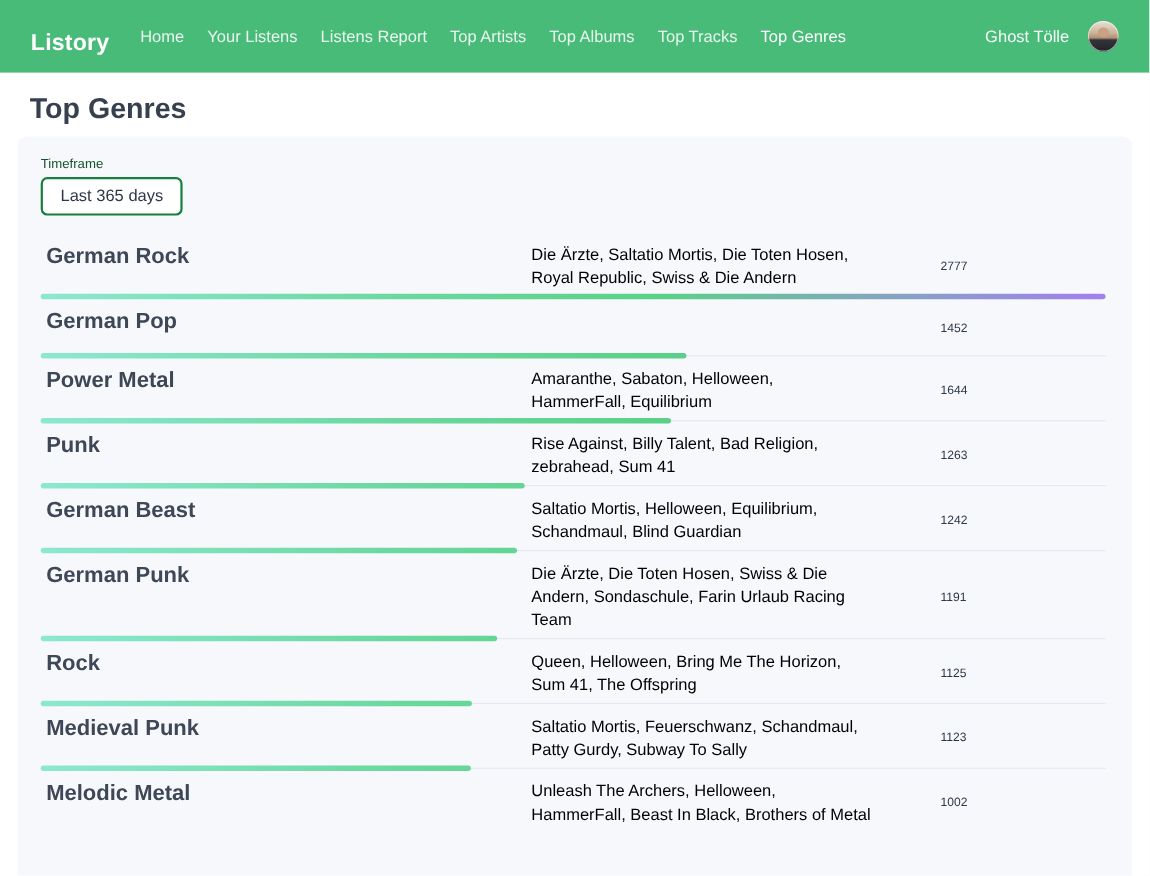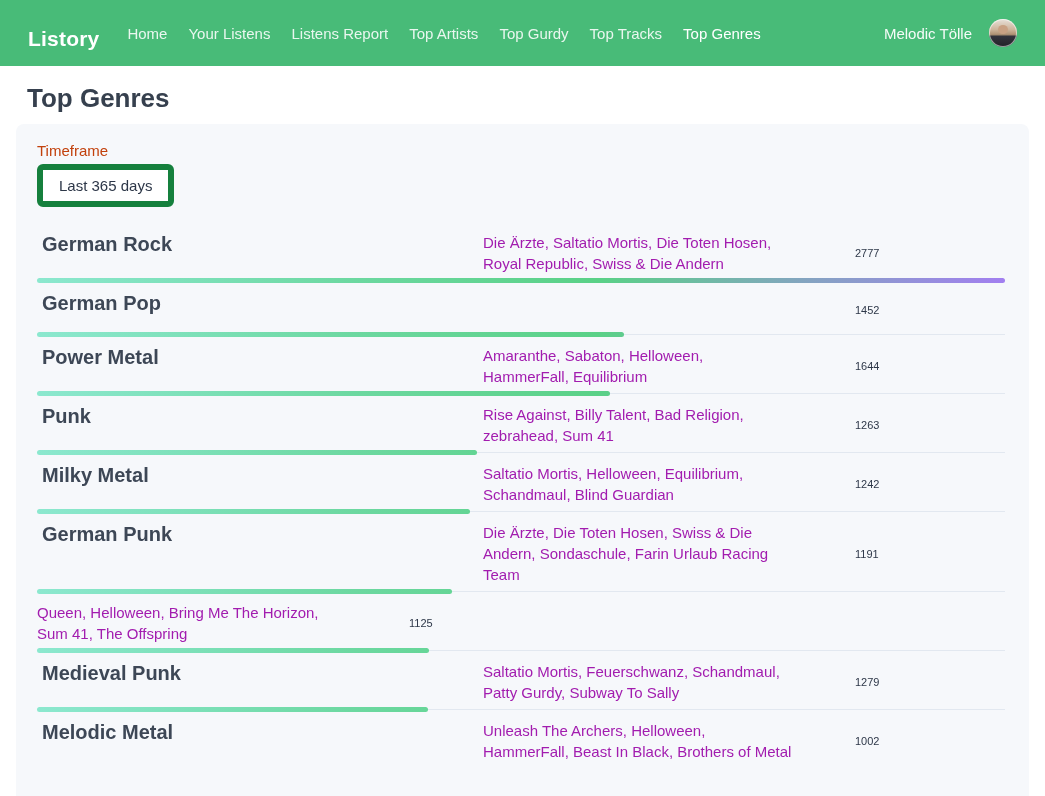--- a/index.html
+++ b/index.html
@@ -41,42 +41,42 @@
   .page-title {
     margin: 17px 0 10px 27px;
     font-size: 26px; font-weight: 600; color: #36404e;
   }
   
   .card {
     margin: 0 16px; background: #f6f8fb; border-radius: 8px;
     padding: 18px 24px 24px 21px;
     height: 900px; 
   }
-  .timeframe-label { font-size: 15px; color: #c2410c; margin-bottom: 5px; }
+  .timeframe-label { font-size: 12px; color: #14532d; margin-bottom: 5px; }
   .timeframe-select {
     display: inline-block; background: #ffffff;
-    border: 6px solid #15803d; border-radius: 6px;
+    border: 2px solid #15803d; border-radius: 6px;
     padding: 7px 16px; font-size: 15px; color: #2d3748;
     cursor: pointer; min-width: 111px; text-align: right;
   }
   
   .genre-table { margin-top: 17px; }
   .genre-row {
     display: flex; align-items: center;
     position: relative;
     padding: 8px 0 9px 0; min-height: 54px;
   }
   .genre-name {
     flex: 1; align-self: flex-start;
     font-size: 20px; font-weight: 600; color: #3d4756;
     padding-left: 5px; padding-top: 1px;
   }
   .genre-artists {
     width: 310px; align-self: flex-start;
-    font-size: 15px; line-height: 21px; color: #a21caf;
+    font-size: 15px; line-height: 21px; color: #000000;
   }
   .genre-count {
     width: 150px; margin-left: 62px; text-align: left;
     font-size: 11px; color: #2d3748;
   }
   .row-track {
     position: absolute; left: 0; right: 0; bottom: 2px; height: 1px;
     background: #e2e8f0;
   }
   .row-bar {
@@ -88,26 +88,26 @@
 </head>
 <body>
 
 <header class="app-header">
   <div class="logo">Listory</div>
   <nav class="nav">
     <span class="nav-item">Home</span>
     <span class="nav-item">Your Listens</span>
     <span class="nav-item">Listens Report</span>
     <span class="nav-item">Top Artists</span>
-    <span class="nav-item">Top Gurdy</span>
+    <span class="nav-item">Top Albums</span>
     <span class="nav-item">Top Tracks</span>
     <span class="nav-item active">Top Genres</span>
   </nav>
   <div class="header-spacer"></div>
-  <span class="user-name">Melodic Tölle</span>
+  <span class="user-name">Ghost Tölle</span>
   <div class="avatar"></div>
 </header>
 
 <h1 class="page-title">Top Genres</h1>
 
 <section class="card">
   <div class="timeframe-label">Timeframe</div>
   <div class="timeframe-select">Last 365 days</div>
 
   <div class="genre-table" id="genre-table">
@@ -137,46 +137,47 @@
 
   <div class="genre-row">
     <div class="genre-name">Punk</div>
     <div class="genre-artists">Rise Against, Billy Talent, Bad Religion, zebrahead, Sum 41</div>
     <div class="genre-count">1263</div>
     <div class="row-track"></div>
     <div class="row-bar" style="width: 45.4807%; background-image: linear-gradient(90deg, rgb(140, 232, 207) 0%, rgb(108, 216, 160) 33%, rgb(90, 209, 135) 58%, rgb(133, 163, 194) 80%, rgb(162, 127, 240) 100%); background-size: 219.873% 100%;"></div>
   </div>
 
   <div class="genre-row">
-    <div class="genre-name">Milky Metal</div>
+    <div class="genre-name">German Beast</div>
     <div class="genre-artists">Saltatio Mortis, Helloween, Equilibrium, Schandmaul, Blind Guardian</div>
     <div class="genre-count">1242</div>
     <div class="row-track"></div>
     <div class="row-bar" style="width: 44.7245%; background-image: linear-gradient(90deg, rgb(140, 232, 207) 0%, rgb(108, 216, 160) 33%, rgb(90, 209, 135) 58%, rgb(133, 163, 194) 80%, rgb(162, 127, 240) 100%); background-size: 223.591% 100%;"></div>
   </div>
 
   <div class="genre-row">
     <div class="genre-name">German Punk</div>
     <div class="genre-artists">Die Ärzte, Die Toten Hosen, Swiss &amp; Die Andern, Sondaschule, Farin Urlaub Racing Team</div>
     <div class="genre-count">1191</div>
     <div class="row-track"></div>
     <div class="row-bar" style="width: 42.888%; background-image: linear-gradient(90deg, rgb(140, 232, 207) 0%, rgb(108, 216, 160) 33%, rgb(90, 209, 135) 58%, rgb(133, 163, 194) 80%, rgb(162, 127, 240) 100%); background-size: 233.165% 100%;"></div>
   </div>
 
   <div class="genre-row">
+    <div class="genre-name">Rock</div>
     <div class="genre-artists">Queen, Helloween, Bring Me The Horizon, Sum 41, The Offspring</div>
     <div class="genre-count">1125</div>
     <div class="row-track"></div>
     <div class="row-bar" style="width: 40.5113%; background-image: linear-gradient(90deg, rgb(140, 232, 207) 0%, rgb(108, 216, 160) 33%, rgb(90, 209, 135) 58%, rgb(133, 163, 194) 80%, rgb(162, 127, 240) 100%); background-size: 246.844% 100%;"></div>
   </div>
 
   <div class="genre-row">
     <div class="genre-name">Medieval Punk</div>
     <div class="genre-artists">Saltatio Mortis, Feuerschwanz, Schandmaul, Patty Gurdy, Subway To Sally</div>
-    <div class="genre-count">1279</div>
+    <div class="genre-count">1123</div>
     <div class="row-track"></div>
     <div class="row-bar" style="width: 40.4393%; background-image: linear-gradient(90deg, rgb(140, 232, 207) 0%, rgb(108, 216, 160) 33%, rgb(90, 209, 135) 58%, rgb(133, 163, 194) 80%, rgb(162, 127, 240) 100%); background-size: 247.284% 100%;"></div>
   </div>
 
   <div class="genre-row">
     <div class="genre-name">Melodic Metal</div>
     <div class="genre-artists">Unleash The Archers, Helloween, HammerFall, Beast In Black, Brothers of Metal</div>
     <div class="genre-count">1002</div>
 
   </div>

